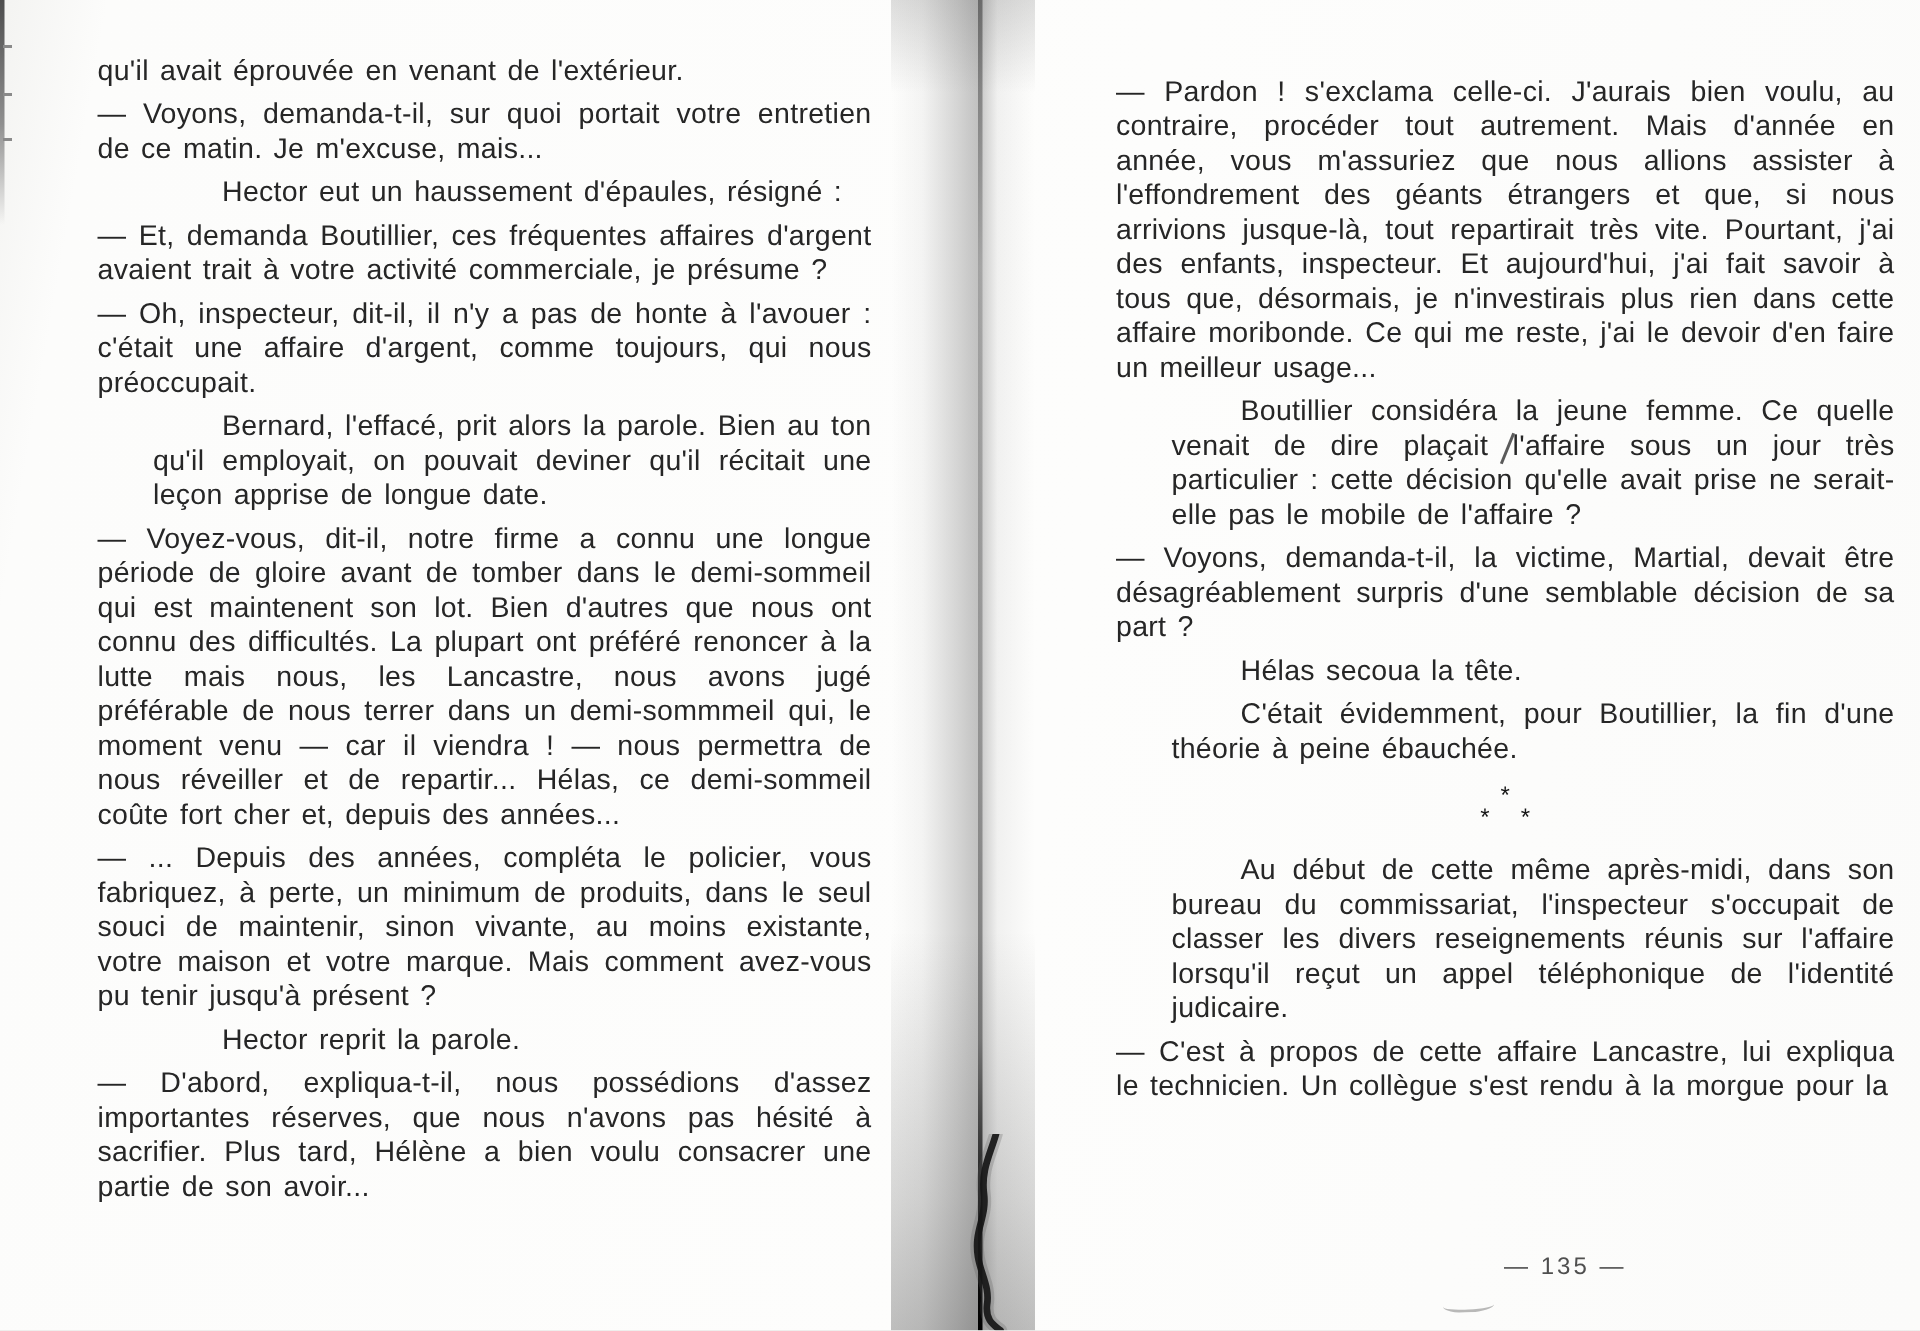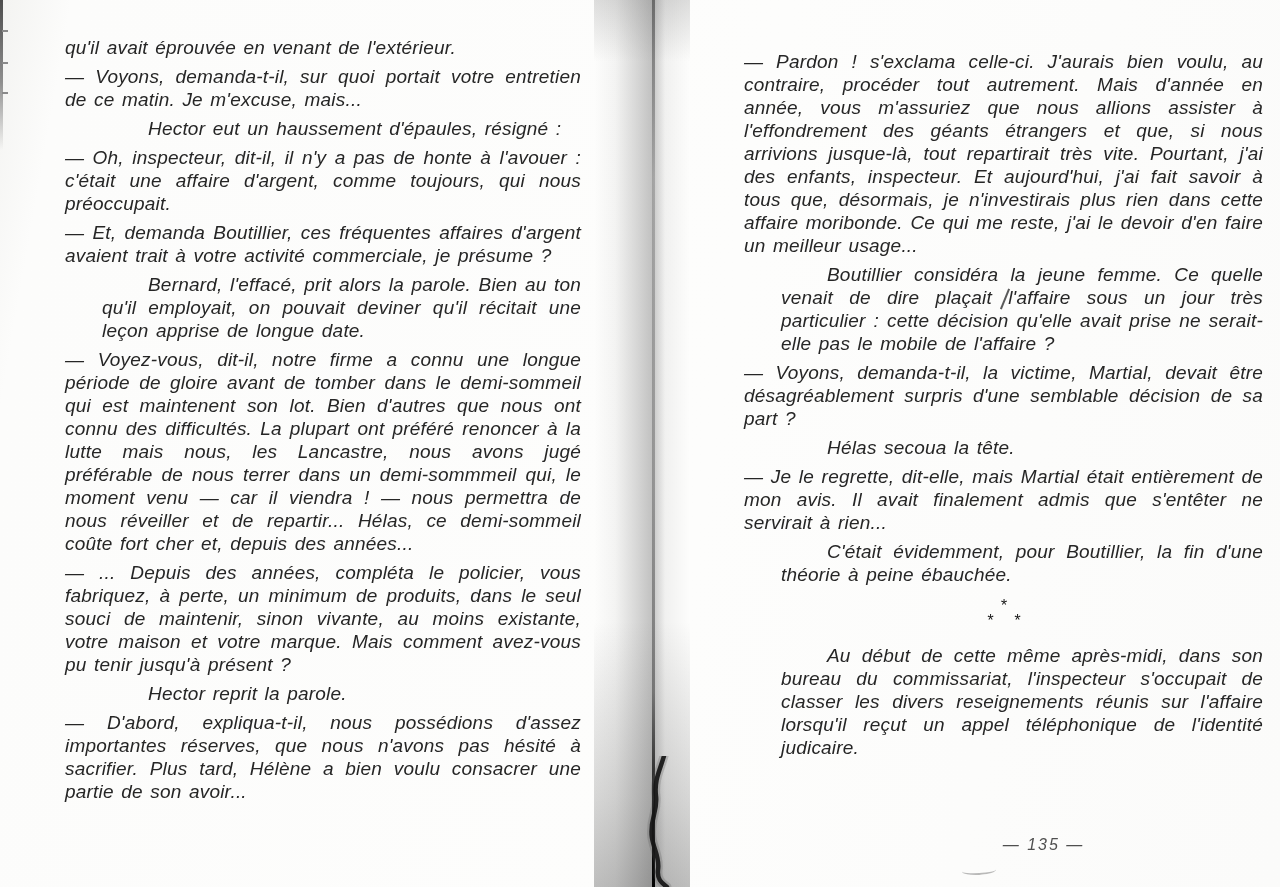--- a/index.html
+++ b/index.html
@@ -8,21 +8,20 @@
     background: #e9e9e7;
   }
   .spread {
     position: relative;
     width: 1280px;
     height: 887px;
     overflow: hidden;
     background:
       linear-gradient(100deg, #f3f3f1 0%, #fcfcfb 5%, #fdfdfc 55%, #fbfbfa 100%);
     font-family: "Liberation Sans", "DejaVu Sans", sans-serif;
-    font-style: italic;
   }
 
   
   .page-text {
     position: absolute;
     text-align: justify;
     font-size: 19px;
     line-height: 23px;
     letter-spacing: 0.2px;
     word-spacing: 2px;
@@ -127,42 +126,42 @@
 </style>
 </head>
 <body>
 
 <div class="spread">
 
   <div class="page-text left-text">
       <p class="continuation">qu'il avait éprouvée en venant de l'extérieur.</p>
       <p class="dialogue">— Voyons, demanda-t-il, sur quoi portait votre entretien de ce matin. Je m'excuse, mais...</p>
       <p class="indented">Hector eut un haussement d'épaules, résigné :</p>
+      <p class="dialogue">— Et, demanda Boutillier, ces fréquentes affaires d'argent avaient trait à votre activité commerciale, je présume ?</p>
       <p class="dialogue">— Oh, inspecteur, dit-il, il n'y a pas de honte à l'avouer : c'était une affaire d'argent, comme toujours, qui nous préoccupait.</p>
-      <p class="dialogue">— Et, demanda Boutillier, ces fréquentes affaires d'argent avaient trait à votre activité commerciale, je présume ?</p>
       <p class="indented">Bernard, l'effacé, prit alors la parole. Bien au ton qu'il employait, on pouvait deviner qu'il récitait une leçon apprise de longue date.</p>
       <p class="dialogue">— Voyez-vous, dit-il, notre firme a connu une longue période de gloire avant de tomber dans le demi-sommeil qui est maintenent son lot. Bien d'autres que nous ont connu des difficultés. La plupart ont préféré renoncer à la lutte mais nous, les Lancastre, nous avons jugé préférable de nous terrer dans un demi-sommmeil qui, le moment venu — car il viendra ! — nous permettra de nous réveiller et de repartir... Hélas, ce demi-sommeil coûte fort cher et, depuis des années...</p>
       <p class="dialogue">— ... Depuis des années, compléta le policier, vous fabriquez, à perte, un minimum de produits, dans le seul souci de maintenir, sinon vivante, au moins existante, votre maison et votre marque. Mais comment avez-vous pu tenir jusqu'à présent ?</p>
       <p class="indented">Hector reprit la parole.</p>
       <p class="dialogue">— D'abord, expliqua-t-il, nous possédions d'assez importantes réserves, que nous n'avons pas hésité à sacrifier. Plus tard, Hélène a bien voulu consacrer une partie de son avoir...</p>
     </div>
 
 
   <div class="page-text right-text">
       <p class="dialogue">— Pardon ! s'exclama celle-ci. J'aurais bien voulu, au contraire, procéder tout autrement. Mais d'année en année, vous m'assuriez que nous allions assister à l'effondrement des géants étrangers et que, si nous arrivions jusque-là, tout repartirait très vite. Pourtant, j'ai des enfants, inspecteur. Et aujourd'hui, j'ai fait savoir à tous que, désormais, je n'investirais plus rien dans cette affaire moribonde. Ce qui me reste, j'ai le devoir d'en faire un meilleur usage...</p>
       <p class="indented">Boutillier considéra la jeune femme. Ce quelle venait de dire plaçait l'affaire sous un jour très particulier : cette décision qu'elle avait prise ne serait-elle pas le mobile de l'affaire ?</p>
       <p class="dialogue">— Voyons, demanda-t-il, la victime, Martial, devait être désagréablement surpris d'une semblable décision de sa part ?</p>
       <p class="indented">Hélas secoua la tête.</p>
-      <p class="dialogue">— Je le regrette, dit-elle, mais Martial était entièrement de mon avis. Il avait finalement admis que s'entêter ne servirait à rien...</p>
       <p class="indented">C'était évidemment, pour Boutillier, la fin d'une théorie à peine ébauchée.</p>
       <div class="asterism">
         <span class="ast-top">*</span>
         <span class="ast-bottom">* *</span>
       </div>
       <p class="indented">Au début de cette même après-midi, dans son bureau du commissariat, l'inspecteur s'occupait de classer les divers reseignements réunis sur l'affaire lorsqu'il reçut un appel téléphonique de l'identité judicaire.</p>
+      <p class="dialogue">— C'est à propos de cette affaire Lancastre, lui expliqua le technicien. Un collègue s'est rendu à la morgue pour la</p>
     </div>
 
   <div class="page-number pn-right">— 135 —</div>
 
   <div class="gutter"></div>
   <div class="gutter-line"></div>
 
   <svg class="tear" width="52" height="131" viewBox="0 0 52 131">
     <path d="M28,0 C24,14 18,24 20,40 C22,56 13,64 16,82 C18,94 24,102 22,114 C21,124 26,127 31,131" fill="none" stroke="#585858" stroke-width="9" opacity="0.25" stroke-linecap="round"></path>
     <path d="M28,0 C24,14 18,24 20,40 C22,56 13,64 16,82 C18,94 24,102 22,114 C21,124 26,127 31,131" fill="none" stroke="#161616" stroke-width="4.5" stroke-linecap="round" opacity="0.92"></path>

